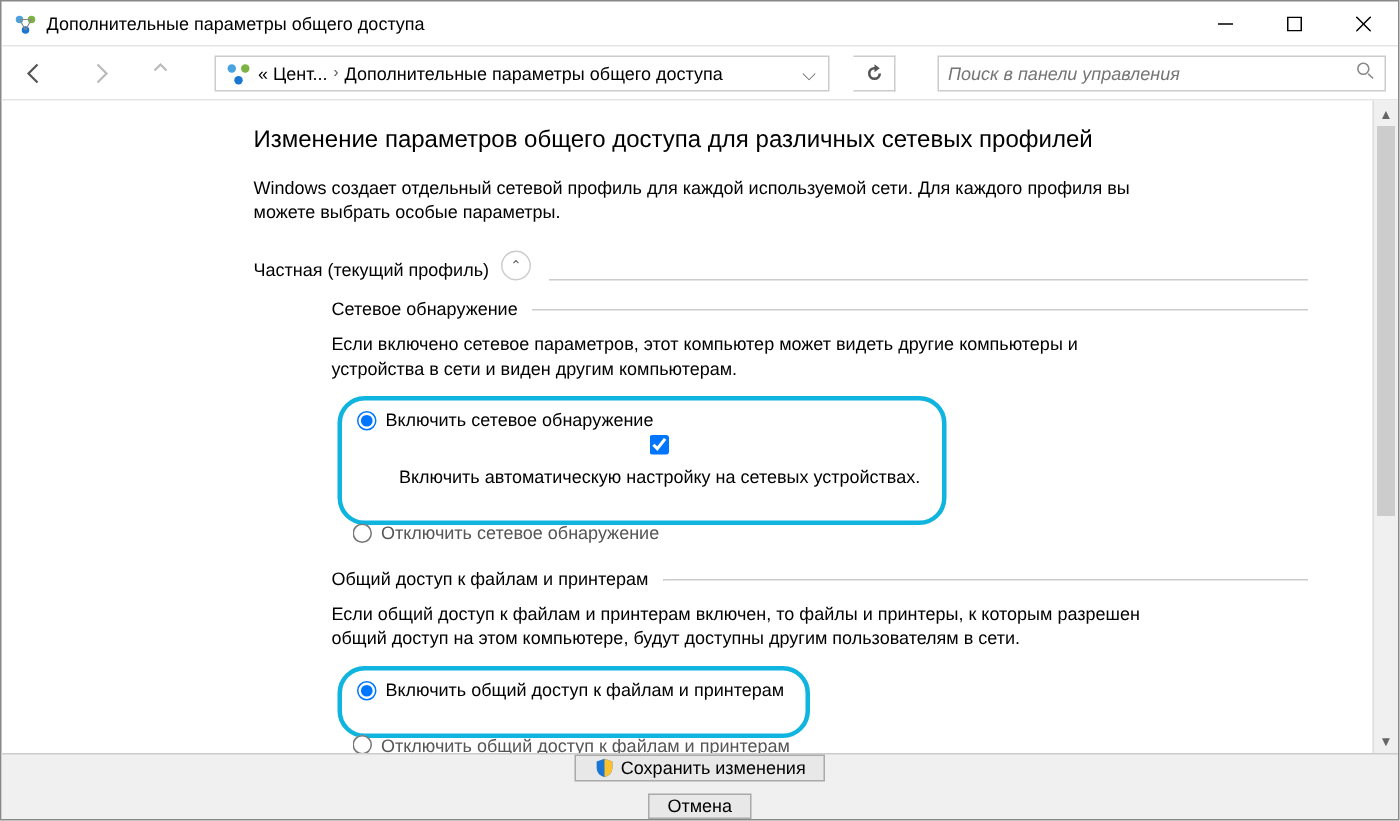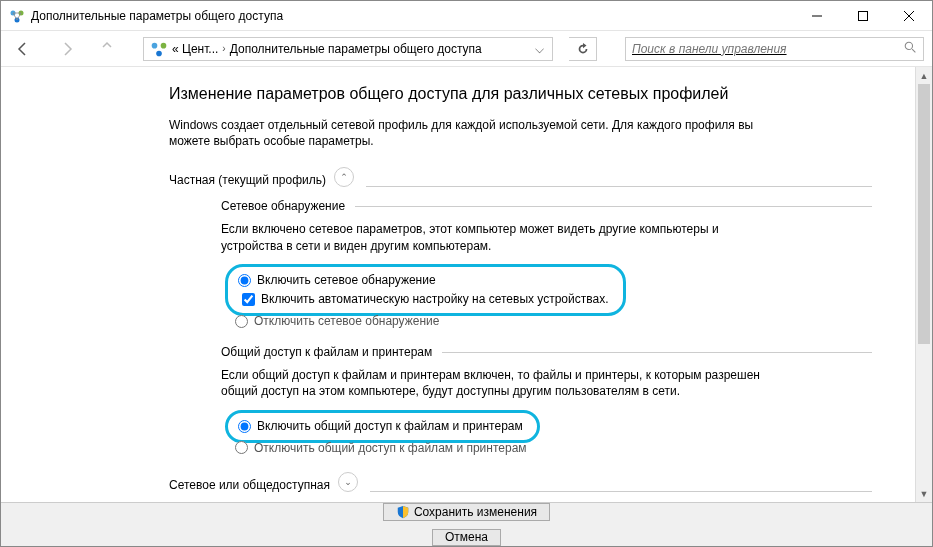--- a/index.html
+++ b/index.html
@@ -14,21 +14,21 @@
 
     .navbar { height: 36px; display: flex; align-items: center; padding: 0 8px; gap: 16px; border-bottom: 1px solid #e5e5e5; }
     .nav-btn { width: 28px; height: 28px; display: flex; align-items: center; justify-content: center; background: transparent; border: none; color: #555; }
     .nav-btn svg { width: 16px; height: 16px; }
     .breadcrumb { flex: 0 0 auto; display: flex; align-items: center; height: 24px; border: 1px solid #ccc; margin-left: 10px; padding: 0 2px; width: 410px; }
     .breadcrumb-icon { width: 18px; height: 18px; margin: 0 4px; }
     .bc-chev { margin: 0 4px; color: #555; font-size: 10px; }
     .bc-seg { font-size: 12px; white-space: nowrap; }
     .bc-drop { margin-left: auto; padding: 0 6px; color: #555; }
     .refresh-btn { width: 28px; height: 24px; border: 1px solid #ccc; border-left: none; display: flex; align-items: center; justify-content: center; background: #fff; }
-    .search { flex: 1; height: 24px; border: 1px solid #ccc; margin-left: 12px; display: flex; align-items: center; padding: 0 6px; text-decoration: underline; }
+    .search { flex: 1; height: 24px; border: 1px solid #ccc; margin-left: 12px; display: flex; align-items: center; padding: 0 6px; }
     .search input { flex: 1; border: none; outline: none; font-size: 12px; font-style: italic; color: #888; }
     .search-icon { color: #666; }
 
     .content-wrap { position: relative; height: calc(100% - 30px - 36px - 44px); }
     .content { padding: 18px 60px 10px 168px; height: 100%; overflow-y: hidden; position: relative; }
     .scrollbar { position: absolute; right: 0; top: 0; width: 17px; height: 100%; background: #f0f0f0; border-left: 1px solid #ddd; }
     .scroll-arrow { height: 17px; display: flex; align-items: center; justify-content: center; color: #666; font-size: 9px; }
     .scroll-thumb { position: absolute; top: 17px; left: 2px; right: 2px; height: 260px; background: #ccc; }
 
     h1 { color: #000000; font-size: 16px; font-weight: 400; margin-bottom: 14px; }
@@ -40,23 +40,23 @@
     .collapse-btn { width: 20px; height: 20px; border: 1px solid #ccc; border-radius: 50%; display: flex; align-items: center; justify-content: center; font-size: 9px; color: #666; margin-left: 8px; flex-shrink: 0; background: #fff; }
 
     .subsection { margin-left: 28px; margin-bottom: 16px; }
     .fieldset-label { font-size: 12px; position: relative; }
     .fieldset-label::after { content: ''; position: absolute; top: 50%; height: 1px; background: #ccc; left: calc(100% + 10px); width: 1px; }
     .subsection-row { display: flex; align-items: center; margin-bottom: 8px; margin-left: 24px; }
     .subsection-row .fieldset-label { white-space: nowrap; }
     .subsection-row .line { flex: 1; height: 1px; background: #ccc; margin-left: 10px; }
     .desc { font-size: 12px; line-height: 1.35; margin: 4px 0 10px 24px; max-width: 560px; }
 
-    .highlight-box { border: 3px solid #0fb4df; border-radius: 18px; padding: 4px 14px 4px 10px; display: inline-block; margin-left: 28px; }
+    .highlight-box { border: 3px solid #0fb4df; border-radius: 18px; padding: 4px 14px 19px 10px; display: inline-block; margin-left: 28px; }
     .radio-row, .check-row { display: flex; align-items: center; gap: 6px; font-size: 12px; line-height: 1.6; }
-    .check-row { margin-left: 4px; }
+    .check-row { margin-left: 28px; flex-direction: column; }
     input[type=radio], input[type=checkbox] { margin: 0; }
     .struck { color: #555; margin-left: 38px; height: 16px; overflow: hidden; font-size: 12px; display: flex; align-items: center; gap: 6px; margin-top: -3px; }
 
     .footer { height: 44px; border-top: 1px solid #ccc; background: #f0f0f0; display: flex; align-items: center; justify-content: flex-end; padding: 0 22px; gap: 8px; flex-direction: column; }
     .btn { height: 24px; padding: 0 12px; border: 1px solid #aaa; background: #e8e8e8; font-size: 12px; display: flex; align-items: center; gap: 4px; }
     .shield { width: 14px; height: 14px; }
   </style>
 </head>
 <body>
 

